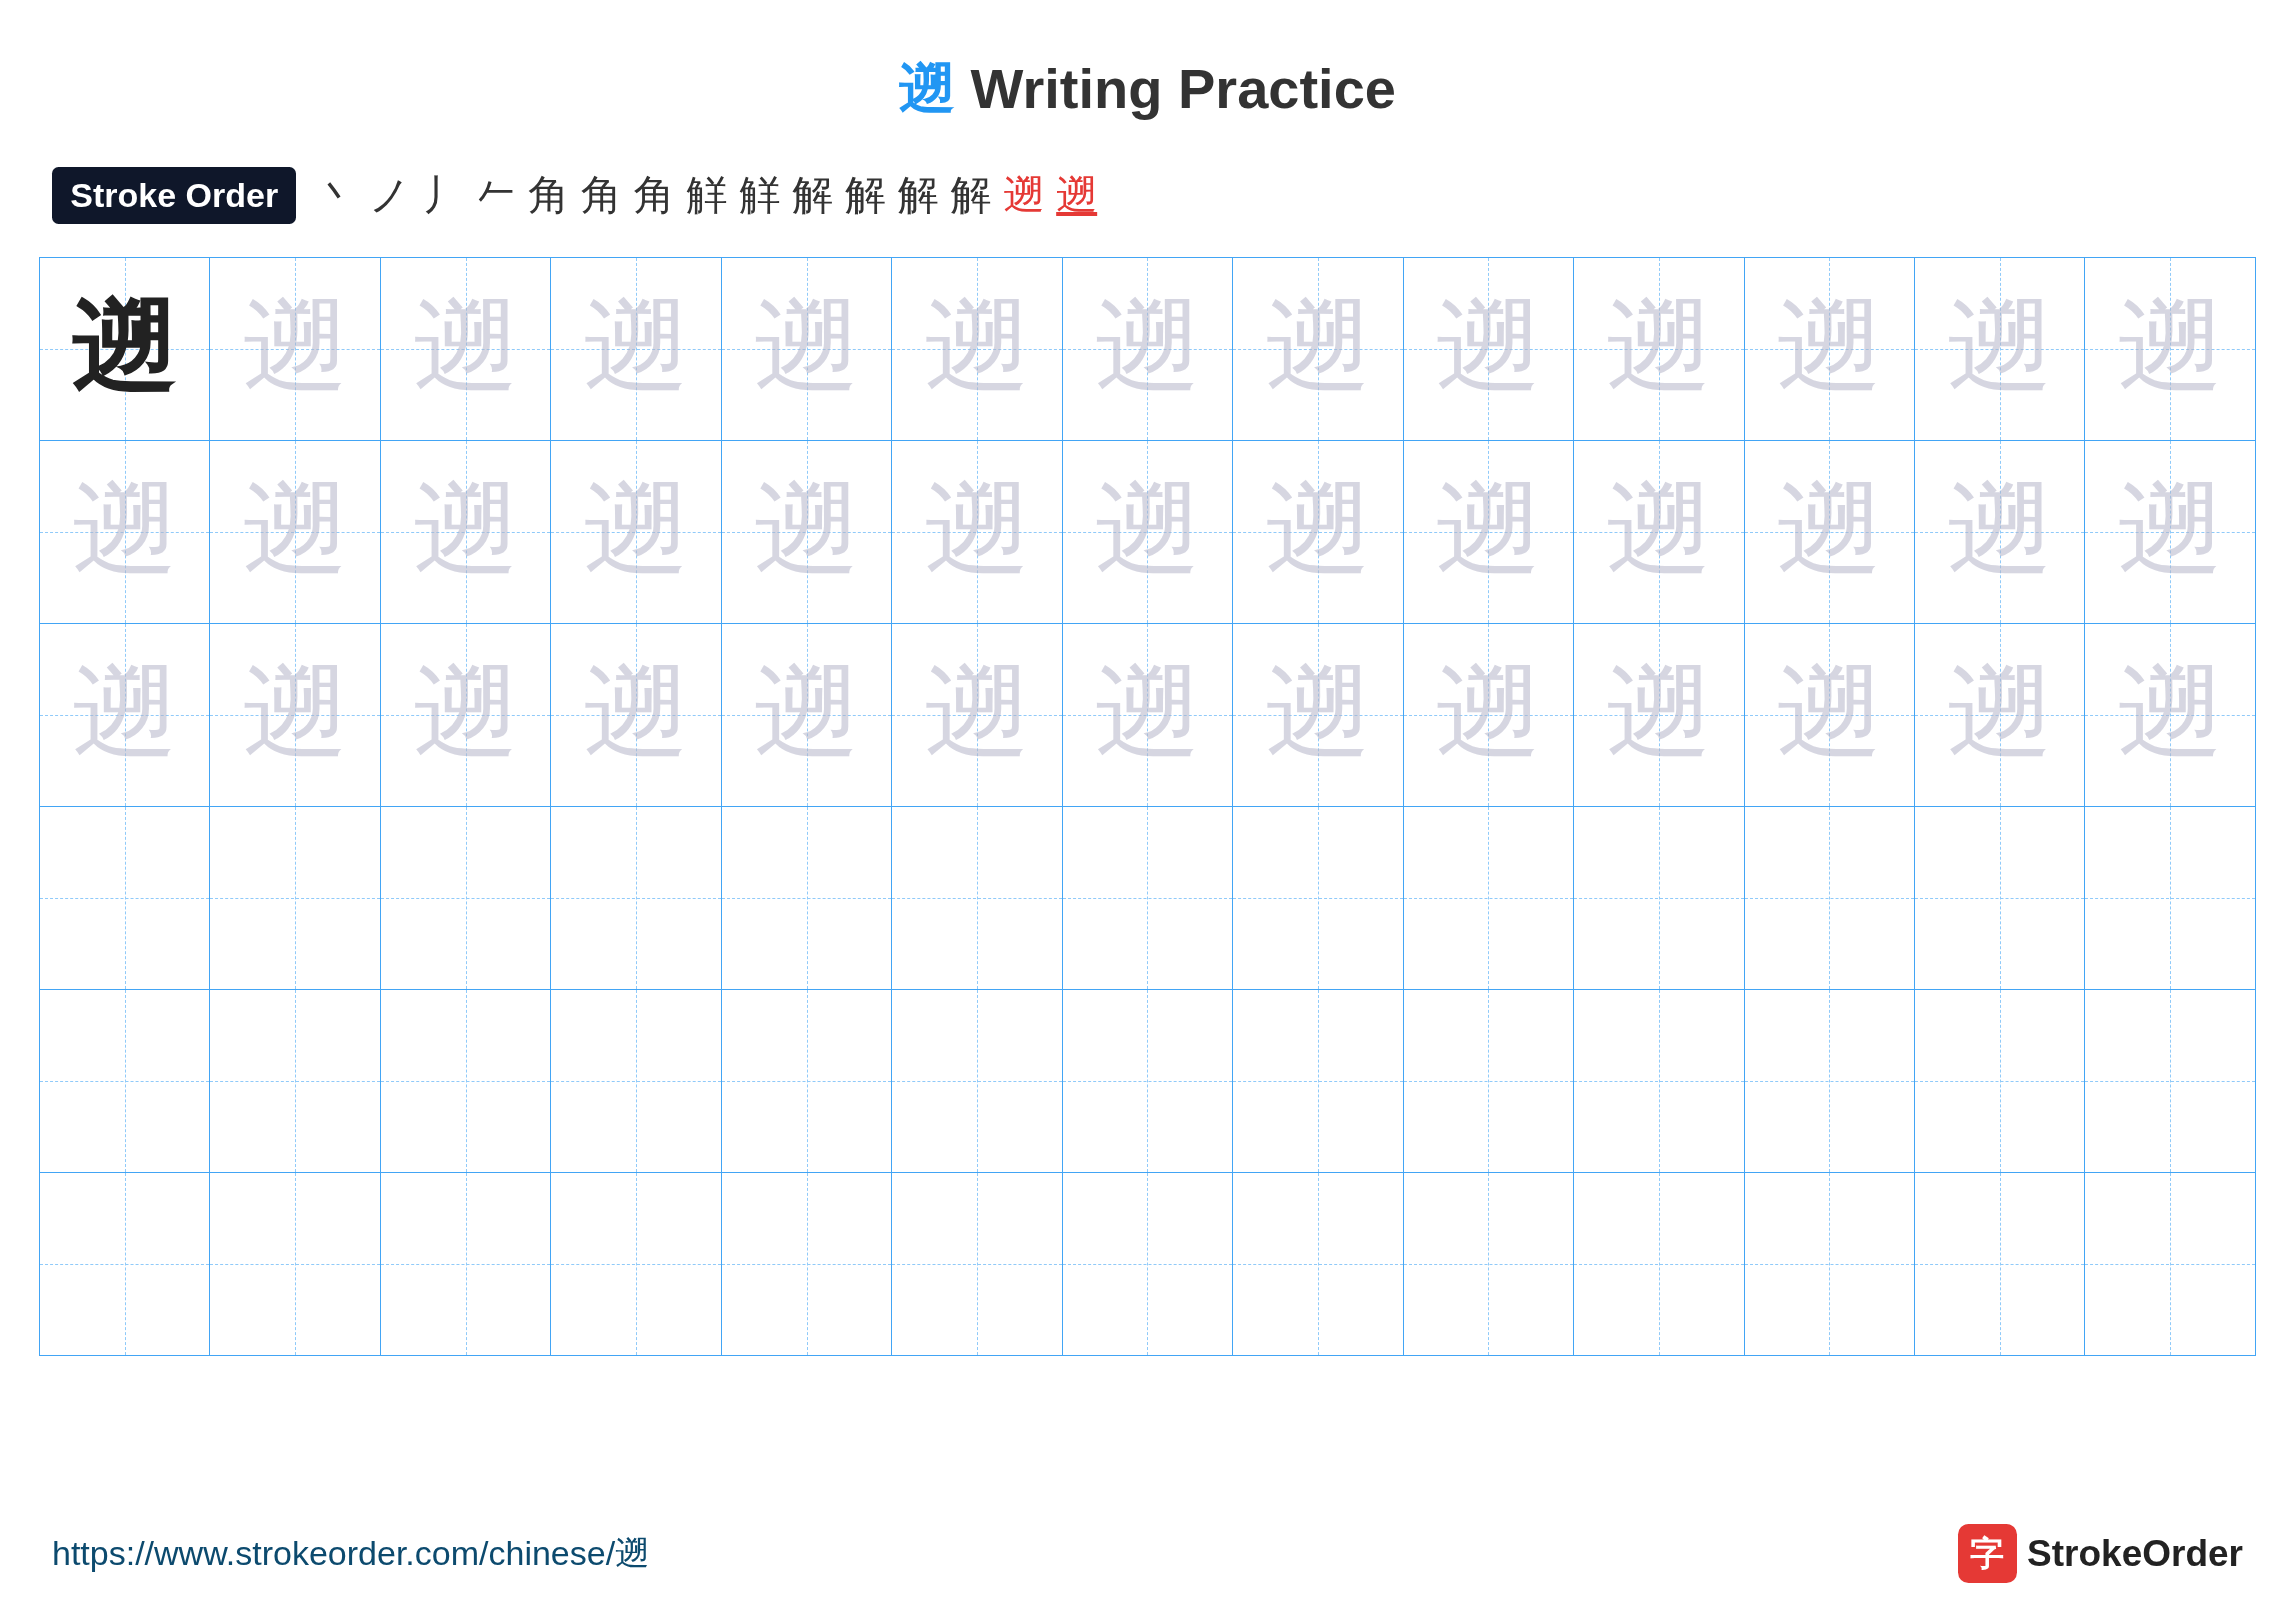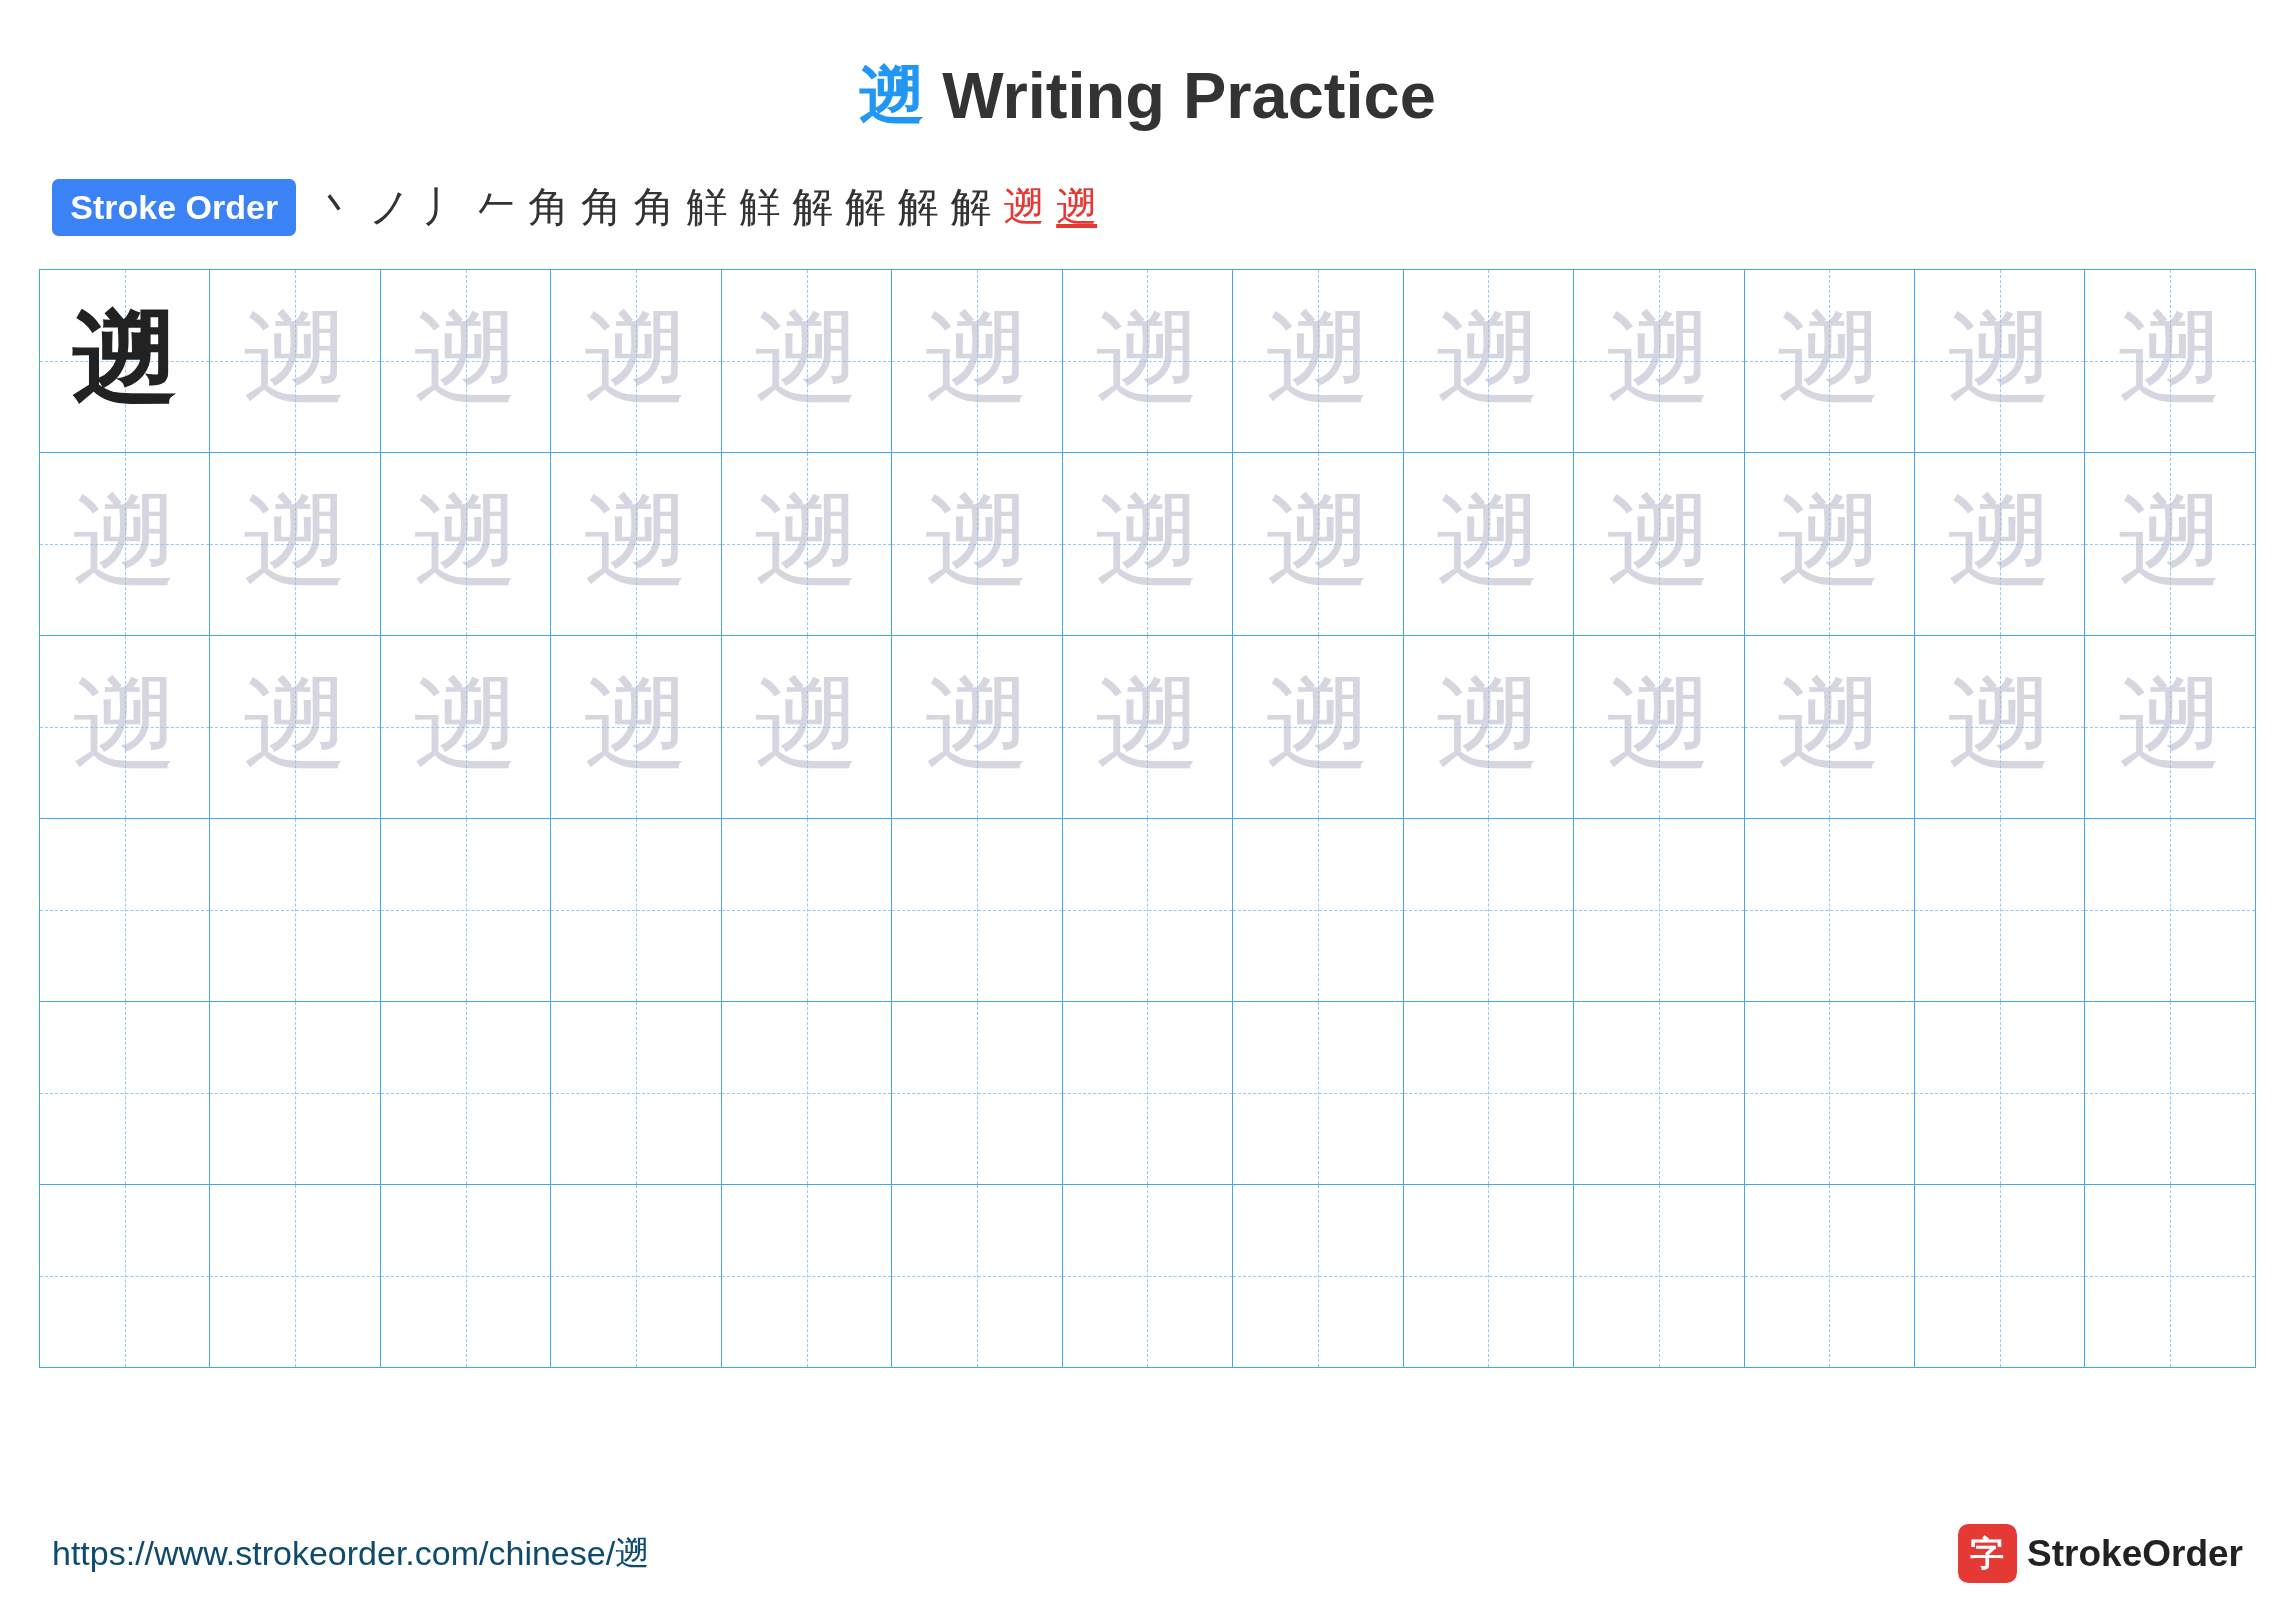--- a/index.html
+++ b/index.html
@@ -12,38 +12,38 @@
       overflow: hidden;
     }
 
     
     .title-area {
       text-align: center;
       padding-top: 52px;
       padding-bottom: 26px;
     }
     .title-text {
-      font-size: 65px;
+      font-size: 56px;
       font-weight: bold;
       color: #333;
     }
     .title-char {
       color: #2196F3;
     }
 
     
     .stroke-order-row {
       display: flex;
       align-items: center;
       padding: 13px 52px;
       margin-bottom: 19.6px;
       gap: 19.6px;
     }
     .stroke-order-badge {
-      background: #3b82f6;
+      background: #0f172a;
       color: white;
       font-size: 34px;
       font-weight: bold;
       padding: 9.2px 18.3px;
       border-radius: 6.5px;
       white-space: nowrap;
       flex-shrink: 0;
     }
     .stroke-steps {
       display: flex;

